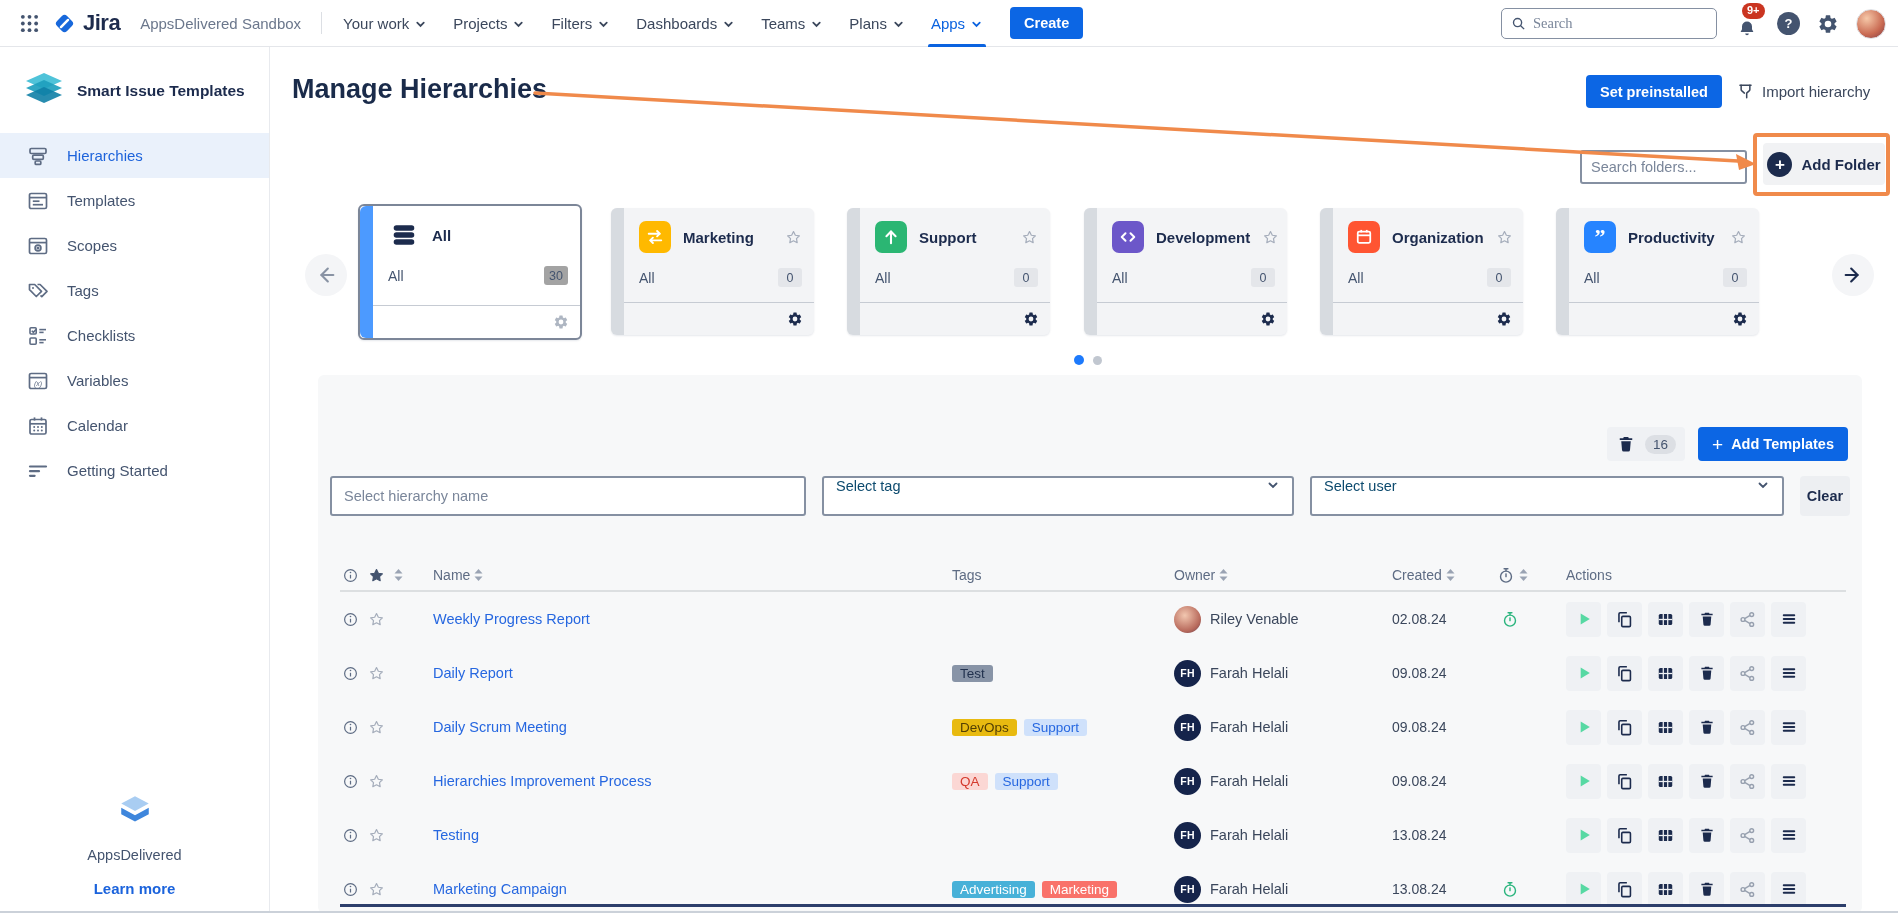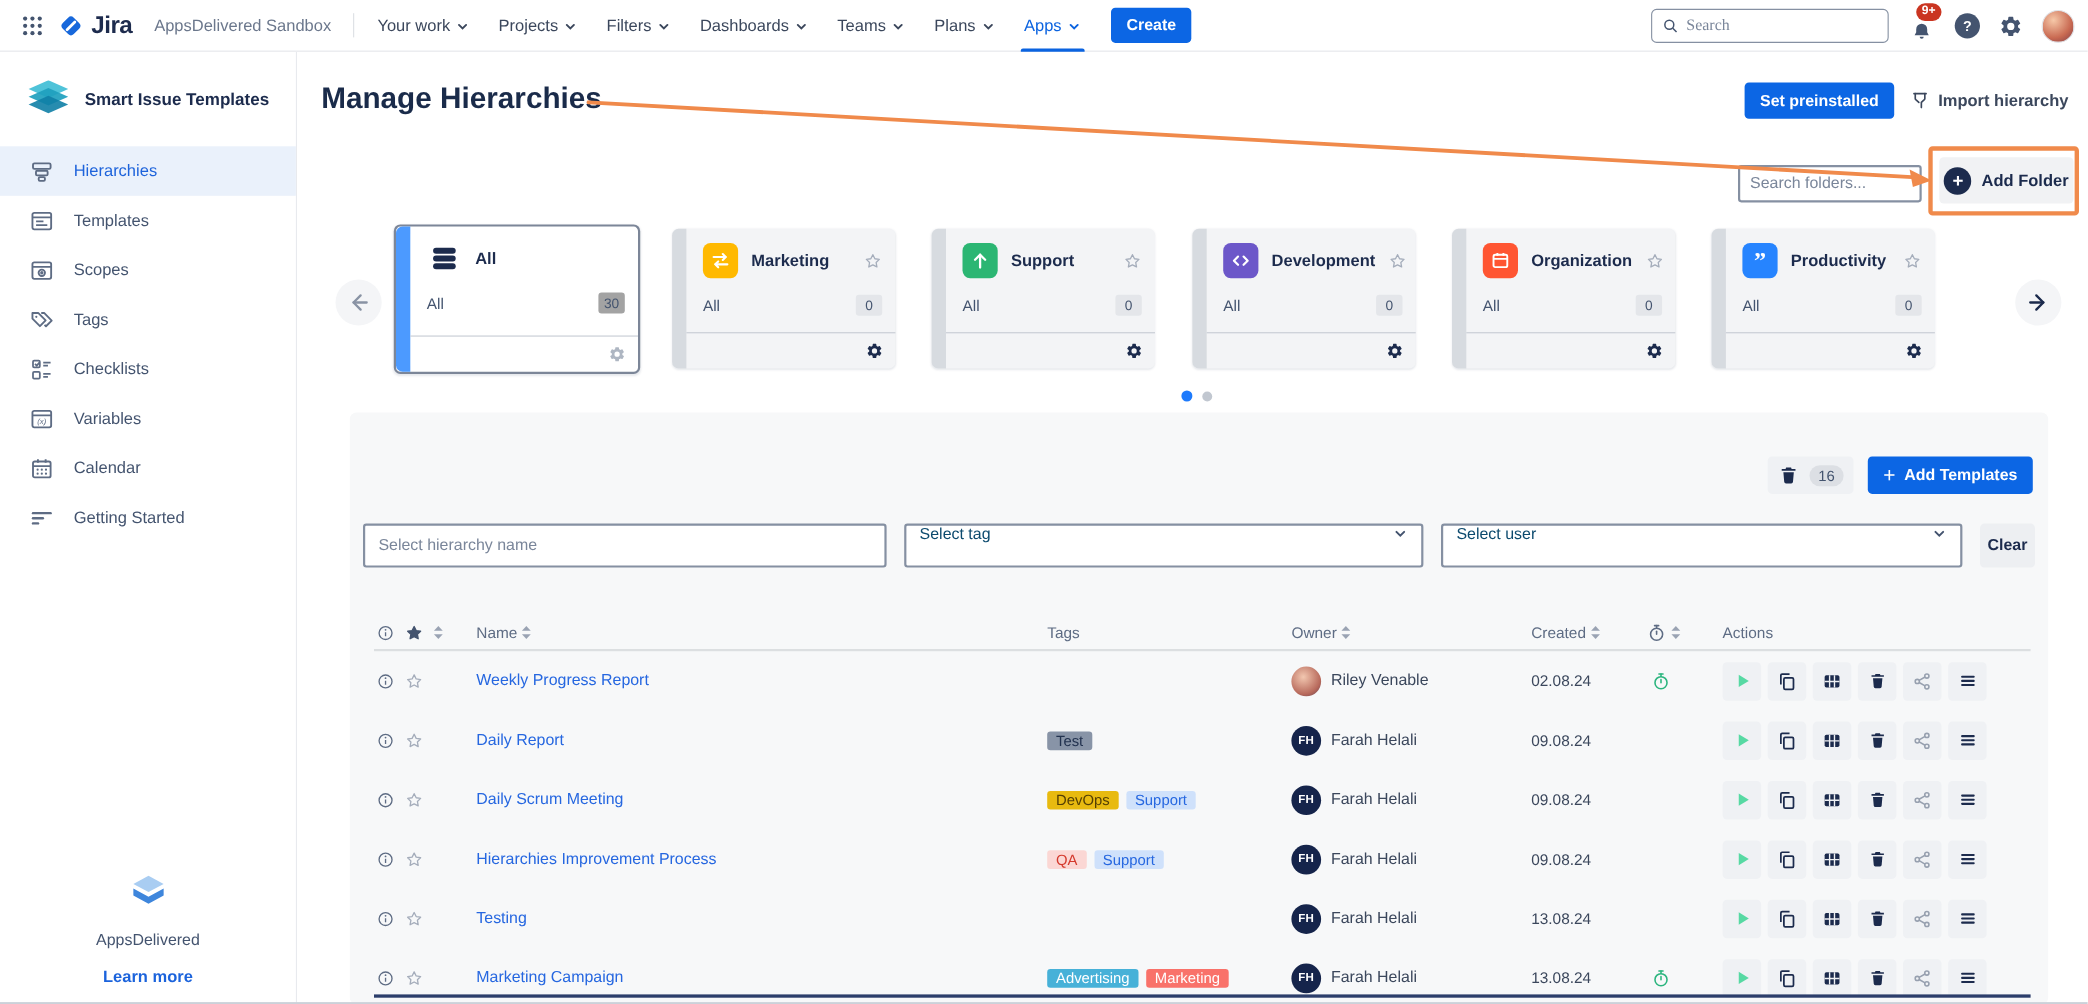--- a/index.html
+++ b/index.html
@@ -39,21 +39,21 @@
   .sb-item svg{color:#5E6C84;flex:none}
   .sb-item.active{background:#EAF1FB;color:#1D63DB}
   .sb-footer{position:absolute;bottom:16px;left:0;width:100%;display:flex;flex-direction:column;align-items:center}
   .sb-brand{font-size:14.5px;color:#44546F;margin-top:20px}
   .sb-learn{font-size:15px;font-weight:600;color:#1B63DC;margin-top:17px;cursor:pointer}
   
   .main{position:absolute;left:270px;top:47px;right:0;bottom:0;background:#fff}
   .page-title{position:absolute;left:22px;top:27px;font-size:27px;font-weight:700;color:#1A2B4A}
   .hdr-actions{position:absolute;top:28px;left:1316px;display:flex;align-items:center;gap:14px}
   .btn-primary{background:#0C66E4;color:#fff;border:none;border-radius:4px;height:33px;padding:0 14px;font-size:14.5px;font-weight:600;cursor:pointer;font-family:inherit;display:flex;align-items:center;gap:8px}
-  .import-link{display:flex;align-items:center;gap:7px;font-size:15px;font-weight:700;color:#3B475C;cursor:pointer}
+  .import-link{display:flex;align-items:center;gap:7px;font-size:15px;font-weight:400;color:#3B475C;cursor:pointer}
   .folders-search{position:absolute;left:1310px;top:103px;width:167px;height:34px;border:2px solid #8590A2;border-radius:3px;padding:0 9px;font-size:14.5px;color:#344563;font-family:inherit;outline:none}
   .folders-search::placeholder{color:#7A869A}
   .add-folder{position:absolute;left:1493px;top:96px;width:122px;height:42px;background:#F1F2F4;border:none;border-radius:4px;display:flex;align-items:center;justify-content:center;gap:9px;font-size:15px;font-weight:600;color:#1C2B4D;cursor:pointer;font-family:inherit}
   .plus-circle{width:25px;height:25px;border-radius:50%;background:#1C2B4D;color:#fff;font-size:17px;display:flex;align-items:center;justify-content:center;line-height:1}
   
   .car-arrow{position:absolute;width:42px;height:42px;border-radius:50%;background:#F4F5F7;border:none;display:flex;align-items:center;justify-content:center;cursor:pointer}
   .car-left{left:35px;top:207px;color:#8993A4}
   .car-right{left:1562px;top:207px;color:#1C2B4D}
   .card{position:absolute;border-radius:6px;background:#F3F4F6;box-shadow:0 1px 2px rgba(9,30,66,.1);cursor:pointer}
   .card .bar{position:absolute;left:0;top:0;bottom:0;width:13px;border-radius:6px 0 0 6px;background:#D7DBE0}
@@ -68,21 +68,21 @@
   .scope-label{font-size:14px;color:#44546F;flex:1}
   .scope-count{background:#E4E6EA;border-radius:3px;min-width:24px;text-align:center;font-size:12.5px;color:#44546F;padding:2.5px 5px}
   .card.selected .scope-count{background:#a3a3a3}
   .card-footer{position:absolute;left:13px;right:0;bottom:0;height:33px;border-top:1px solid #C6CBD3;display:flex;align-items:center;justify-content:flex-end;padding-right:11px;color:#1C2B4D}
   .card.selected .card-footer{color:#AEB6C2}
   .dots{position:absolute;left:804px;top:308px;display:flex;align-items:center;gap:9px}
   .dot{width:10px;height:10px;border-radius:50%;background:#C1C7D0;cursor:pointer}
   .dot.active{background:#1D7AFC}
   
   .panel{position:absolute;left:48px;top:328px;width:1544px;height:538px;background:#F7F8F9;border-radius:6px;overflow:hidden}
-  .panel-toolbar{position:absolute;top:40px;right:14px;display:flex;align-items:center;gap:13px}
+  .panel-toolbar{position:absolute;top:52px;right:14px;display:flex;align-items:center;gap:13px}
   .del-ctl{height:34px;background:#EFF1F4;border:none;border-radius:4px;display:flex;align-items:center;gap:9px;padding:0 9px;cursor:pointer}
   .del-count{background:#DCDFE4;border-radius:10px;padding:2px 8px;font-size:13.5px;color:#44546F}
   .filters{position:absolute;top:101px;left:12px;display:flex;gap:16px;align-items:center}
   .f-input,.f-select{height:40px;border:2px solid #8590A2;border-radius:3px;background:#fff;font-size:14.5px;color:#344563;font-family:inherit;padding:0 12px;outline:none}
   .f-input{width:476px}
   .f-select{display:flex;align-items:flex-start;color:#0c4a6e;cursor:pointer;position:relative}
   .f-select .ph{flex:1}
   .f-select svg{color:#44546F}
   .f-input::placeholder{color:#7A869A}
   .clear-btn{height:40px;width:50px;background:#EDEFF2;border:none;border-radius:4px;font-size:14.5px;font-weight:600;color:#1C2B4D;cursor:pointer;font-family:inherit}

